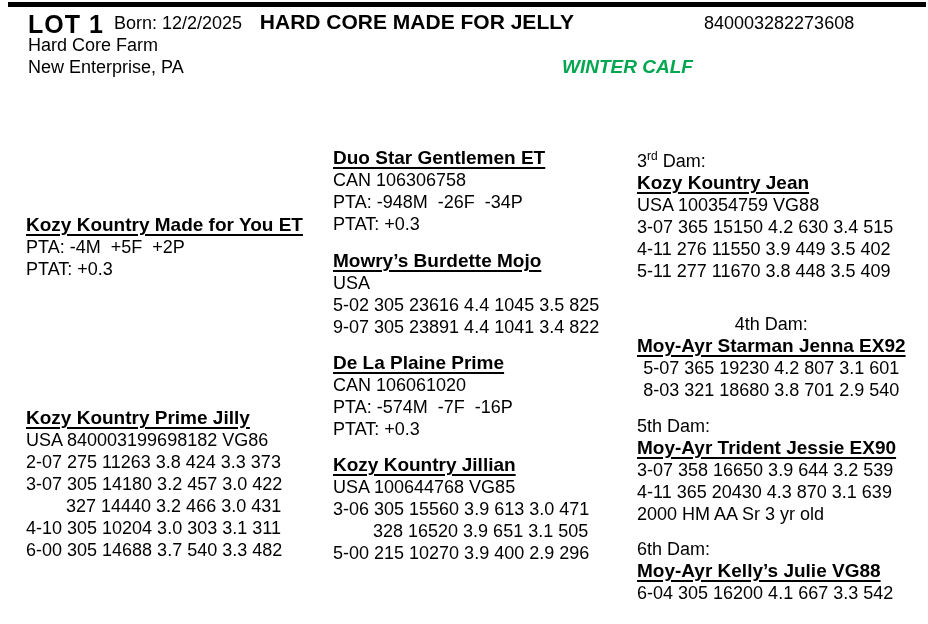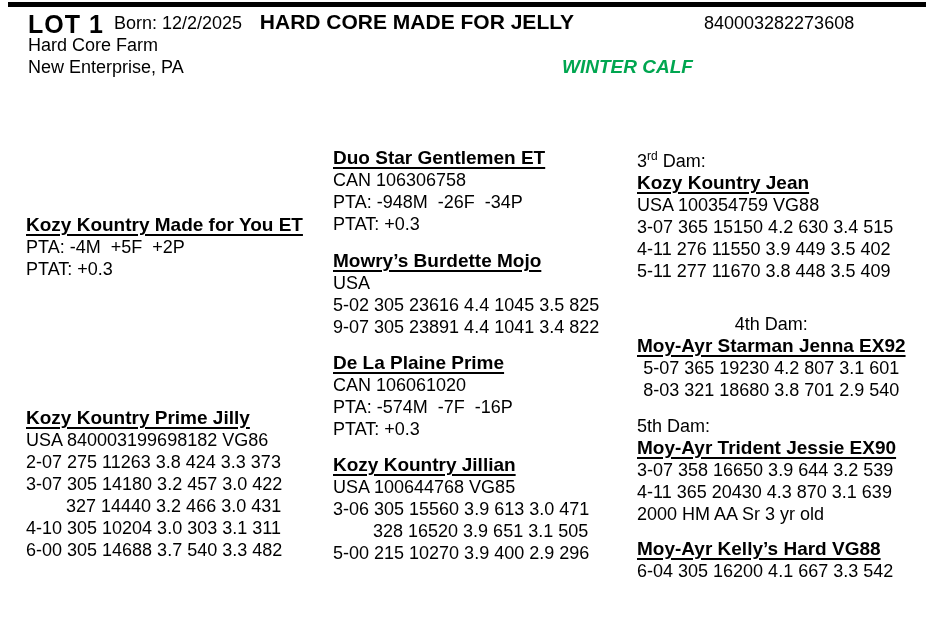--- a/index.html
+++ b/index.html
@@ -147,17 +147,18 @@
 
   <div class="block" style="left:637px; top:415px;">
     <div class="dam-label">5th Dam:</div>
     <div class="animal-name">Moy-Ayr Trident Jessie EX90</div>
     <div class="ped-line">3-07 358 16650 3.9 644 3.2 539</div>
     <div class="ped-line">4-11 365 20430 4.3 870 3.1 639</div>
     <div class="ped-line">2000 HM AA Sr 3 yr old</div>
   </div>
 
   <div class="block" style="left:637px; top:538px;">
-    <div class="animal-name">Moy-Ayr Kelly’s Hard VG88</div>
+    <div class="dam-label">6th Dam:</div>
+    <div class="animal-name">Moy-Ayr Kelly’s Julie VG88</div>
     <div class="ped-line">6-04 305 16200 4.1 667 3.3 542</div>
   </div>
 
 </div>
 
 </body></html>

